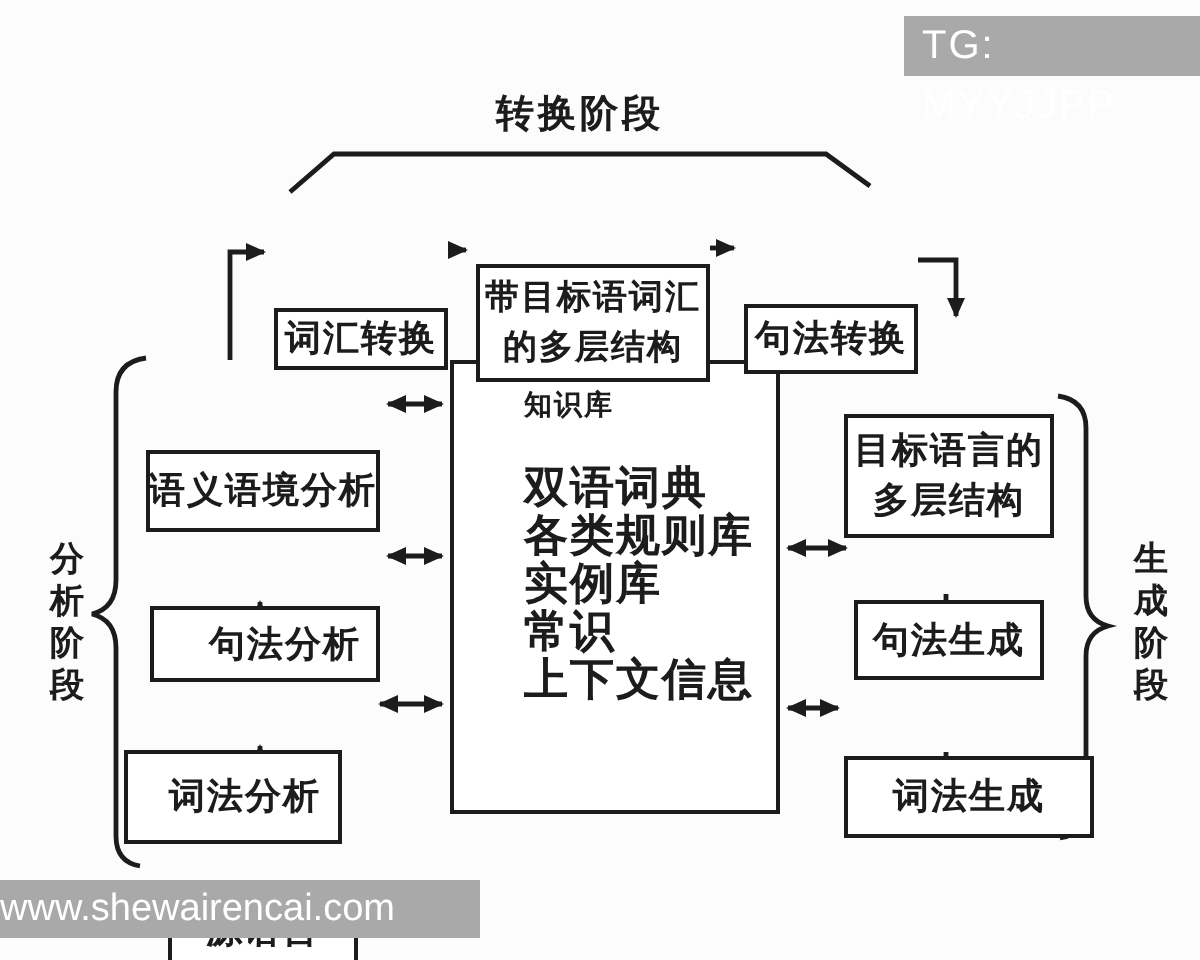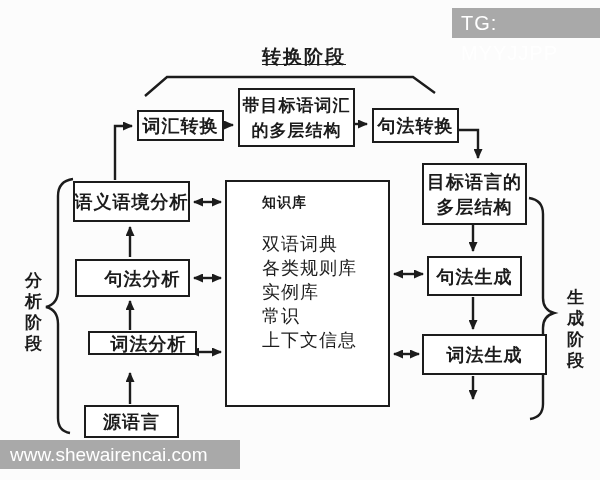--- a/index.html
+++ b/index.html
@@ -8,49 +8,49 @@
     background:#fcfcfc;
     font-family:"DejaVu Serif","Liberation Serif",serif;
     color:#1c1c1c;
   }
   .wires{position:absolute;left:0;top:0;z-index:1;}
   .box{
     position:absolute;z-index:2;box-sizing:border-box;
     border:2.5px solid #1c1c1c;background:#fff;
     display:flex;flex-direction:column;align-items:center;justify-content:center;
     font-weight:bold;font-size:18px;line-height:25px;text-align:center;
-    letter-spacing:1px;white-space:nowrap;
+    letter-spacing:1px;white-space:nowrap;margin-top:44px;
   }
   .box .l2{display:block;}
   .kb-frame{
     position:absolute;z-index:1;box-sizing:border-box;
     border:2.5px solid #1c1c1c;background:#fff;
   }
   .kb-title{position:absolute;z-index:2;font-weight:bold;font-size:14px;letter-spacing:1px;}
-  .kb-items{position:absolute;z-index:2;font-weight:normal;font-size:18px;line-height:24px;letter-spacing:1px;}
+  .kb-items{position:absolute;z-index:2;font-weight:bold;font-size:22px;line-height:24px;letter-spacing:1px;}
   .phase-title{
     position:absolute;z-index:2;font-weight:bold;font-size:19px;
     text-align:center;letter-spacing:2px;
   }
   .phase-vert{
     position:absolute;z-index:2;font-weight:bold;font-size:17px;line-height:21px;
     width:19px;word-break:break-all;text-align:center;margin-top:14px;
   }
   .badge{
     position:absolute;z-index:3;left:452px;top:8px;width:148px;height:30px;
     background:#a9a9a9;color:#fff;
     font-family:"Liberation Sans","DejaVu Sans",sans-serif;
     font-size:20px;line-height:30px;padding-left:9px;box-sizing:border-box;
     letter-spacing:1px;
   }
   .watermark{
     position:absolute;z-index:3;left:0;top:440px;width:240px;height:29px;
     background:#a9a9a9;color:#fff;
     font-family:"Liberation Sans","DejaVu Sans",sans-serif;
-    font-size:19px;line-height:29px;padding-left:10px;box-sizing:border-box;
+    font-size:19px;line-height:29px;box-sizing:border-box;
   }
 </style>
 </head>
 <body>
 
 <div class="stage">
 
   <svg class="wires" width="600" height="480" viewBox="0 0 600 480">
     <defs>
       <marker id="mE" orient="auto" markerUnits="userSpaceOnUse" markerWidth="11" markerHeight="9" refX="9" refY="4.5">
@@ -88,34 +88,34 @@
 
       <path d="M194,202 L221,202" marker-start="url(#mS)" marker-end="url(#mE)"></path>
       <path d="M194,278 L221,278" marker-start="url(#mS)" marker-end="url(#mE)"></path>
       <path d="M190,352 L221,352" marker-start="url(#mS)" marker-end="url(#mE)"></path>
 
       <path d="M394,274 L423,274" marker-start="url(#mS)" marker-end="url(#mE)"></path>
       <path d="M394,354 L419,354" marker-start="url(#mS)" marker-end="url(#mE)"></path>
     </g>
   </svg>
 
-  <div class="phase-title" style="left:244px;top:44px;width:120px;text-decoration:underline;">转换阶段</div>
+  <div class="phase-title" style="left:230px;top:44px;width:120px;">转换阶段</div>
   <div class="phase-vert" style="left:24px;top:256px;">分析阶段</div>
-  <div class="phase-vert" style="left:566px;top:273px;">生成阶段</div>
+  <div class="phase-vert" style="left:566px;top:256px;">生成阶段</div>
 
   <div class="box" style="left:137px;top:110px;width:87px;height:31px;">词汇转换</div>
   <div class="box" style="left:238px;top:88px;width:117px;height:59px;font-size:17px;">
     <span class="l2">带目标语词汇</span>
     <span class="l2">的多层结构</span>
   </div>
   <div class="box" style="left:372px;top:108px;width:87px;height:35px;">句法转换</div>
 
   <div class="box" style="left:73px;top:181px;width:117px;height:41px;">语义语境分析</div>
   <div class="box" style="left:75px;top:259px;width:115px;height:38px;padding-left:20px;">句法分析</div>
-  <div class="box" style="left:88px;top:331px;width:109px;height:24px;padding-left:12px;">词法分析</div>
+  <div class="box" style="left:62px;top:331px;width:109px;height:47px;padding-left:12px;">词法分析</div>
   <div class="box" style="left:84px;top:405px;width:95px;height:33px;">源语言</div>
 
   <div class="kb-frame" style="left:225px;top:180px;width:165px;height:227px;"></div>
   <div class="kb-title" style="left:262px;top:194px;">知识库</div>
   <div class="kb-items" style="left:262px;top:232px;">
     <div>双语词典</div>
     <div>各类规则库</div>
     <div>实例库</div>
     <div>常识</div>
     <div>上下文信息</div>

